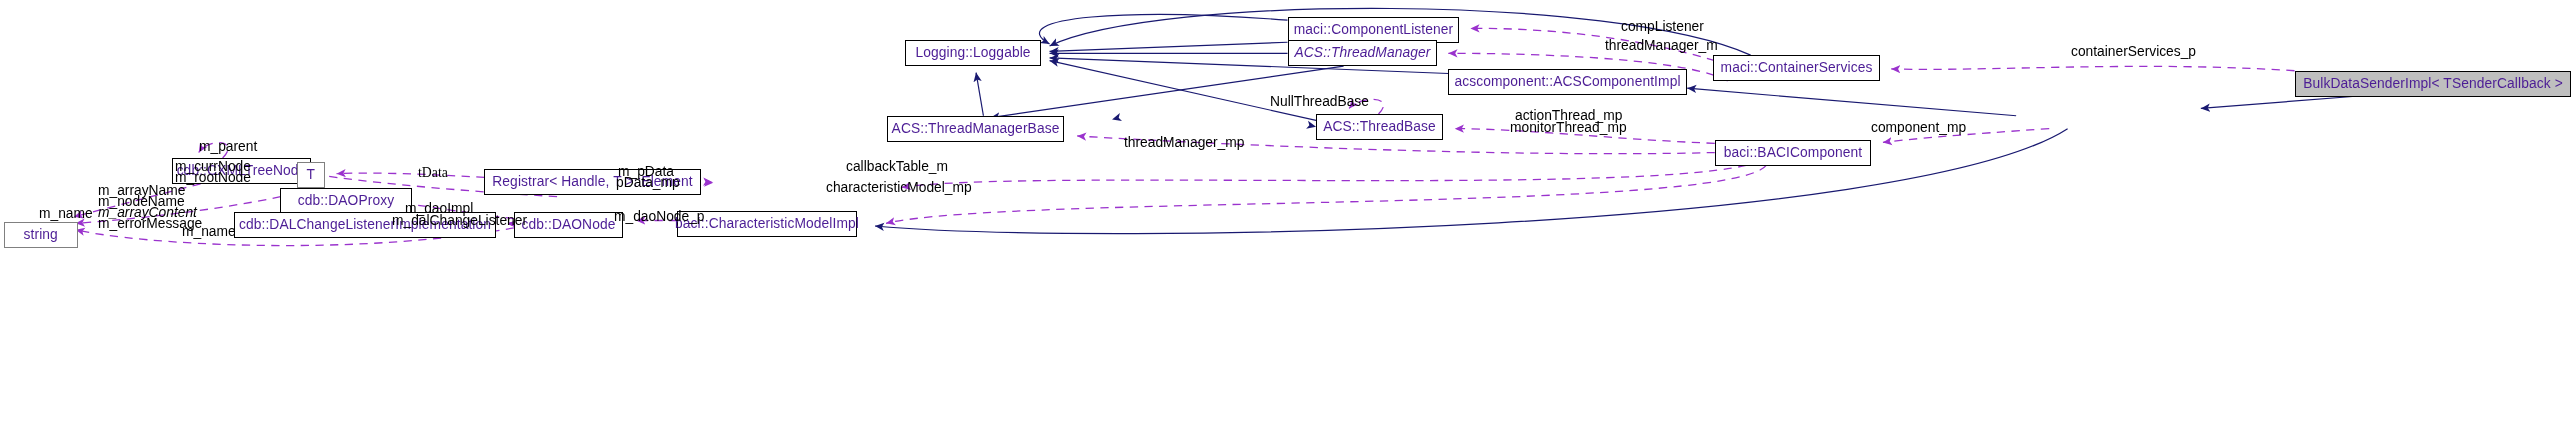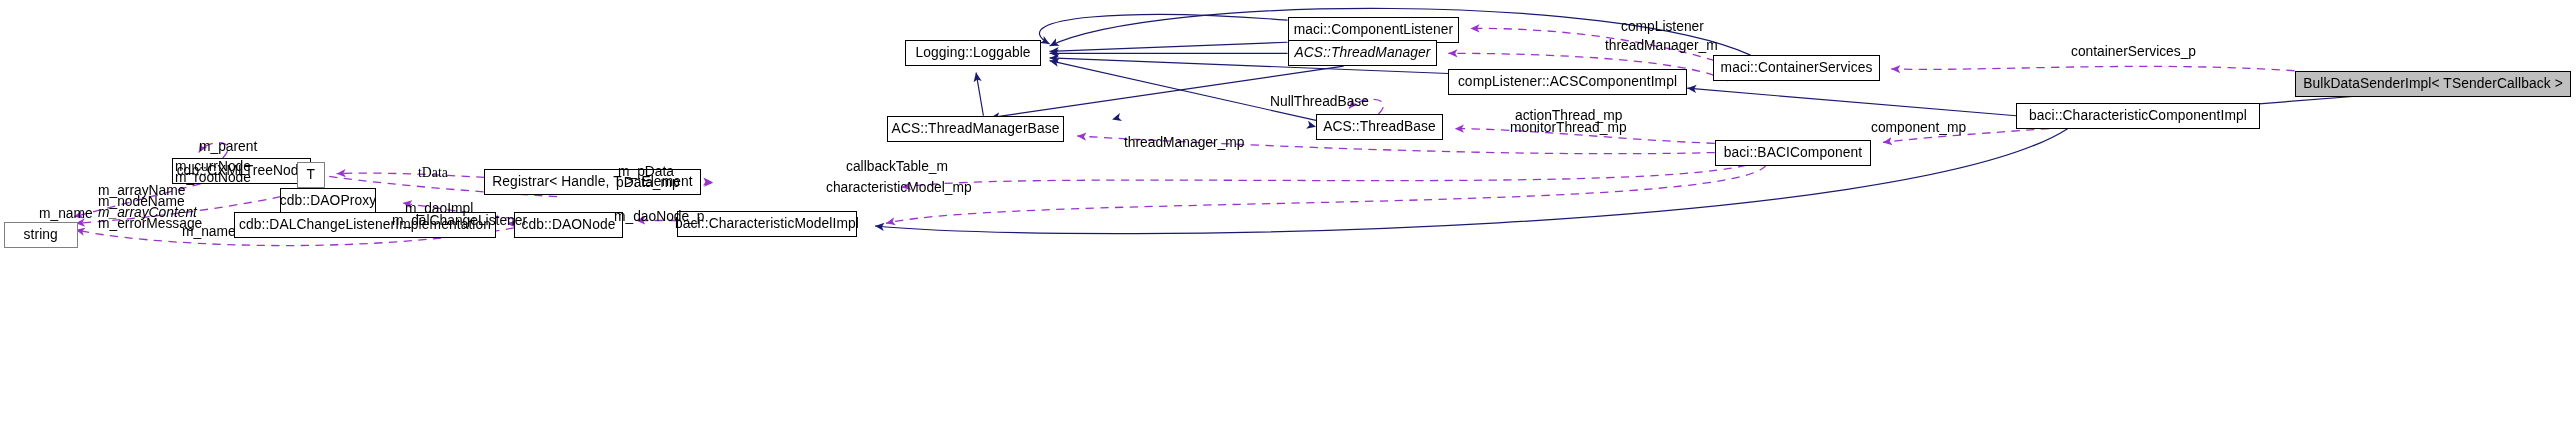--- a/index.html
+++ b/index.html
@@ -24,21 +24,21 @@
   }
   .node {
     position: absolute;
     box-sizing: border-box;
     display: flex;
     align-items: center;
     justify-content: center;
     white-space: nowrap;
     background: #ffffff;
     border: 0.9px solid #000000;
-    color: #000000;
+    color: #4c1d95;
     font-size: 13.8px;
     line-height: 1;
     padding: 0 6.4px;
     height: 26px;
     letter-spacing: 0.1px;
   }
   .node.highlight {
     background: #bfbfbf;
     border: 0.9px solid #000000;
   }
@@ -149,40 +149,39 @@
   </svg>
 
   <div class="node" style="left:1288px; top:16.5px; width:171px;">maci::ComponentListener</div>
 
   <div class="node" style="left:905px; top:40px; width:136px;">Logging::Loggable</div>
 
   <div class="node" style="left:1288px; top:40px; width:149px;font-style:italic;">ACS::ThreadManager</div>
 
   <div class="node" style="left:1713px; top:55px; width:167px;">maci::ContainerServices</div>
 
-  <div class="node" style="left:1448px; top:69px; width:239px;">compListener::ACSComponentImpl</div>
+  <div class="node" style="left:1448px; top:69px; width:239px;">acscomponent::ACSComponentImpl</div>
 
   <div class="node highlight" style="left:2295px; top:71px; width:276px;">BulkDataSenderImpl&lt; TSenderCallback &gt;</div>
 
-  <div class="node" style="left:2016px; top:103px; width:244px;">baci::CharacteristicComponentImpl</div>
 
   <div class="node" style="left:887px; top:116px; width:177px;">ACS::ThreadManagerBase</div>
 
   <div class="node" style="left:1316px; top:114px; width:127px;">ACS::ThreadBase</div>
 
   <div class="node" style="left:1715px; top:140px; width:156px;">baci::BACIComponent</div>
 
   <div class="node" style="left:164px; top:158px; width:139px;margin-left:8px;">cdb::CXMLTreeNode</div>
 
   <div class="node extern" style="left:297px; top:162px; width:27.6px;">T</div>
 
   <div class="node" style="left:484px; top:169px; width:217px;">Registrar&lt; Handle, T &gt;::Element</div>
 
 
-  <div class="node" style="left:280px; top:188px; width:96px;">cdb::DAOProxy</div>
+  <div class="node" style="left:280px; top:188px; width:132px;">cdb::DAOProxy</div>
 
   <div class="node extern" style="left:3.7px; top:222px; width:74px;">string</div>
 
   <div class="node" style="left:234px; top:212px; width:262px;">cdb::DALChangeListenerImplementation</div>
 
   <div class="node" style="left:514px; top:212px; width:109px;">cdb::DAONode</div>
 
   <div class="node" style="left:677px; top:211px; width:180px;">baci::CharacteristicModelImpl</div>
 
   <div class="edge-label" style="left:1621px; top:20px;">compListener</div>

